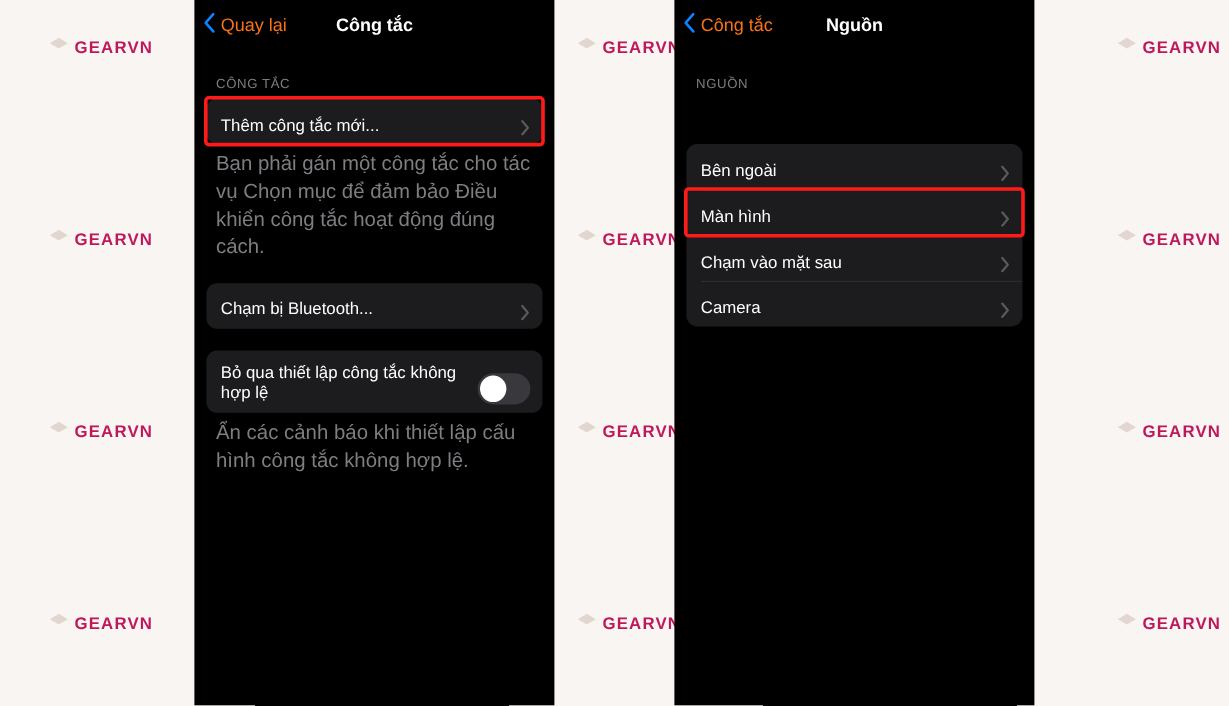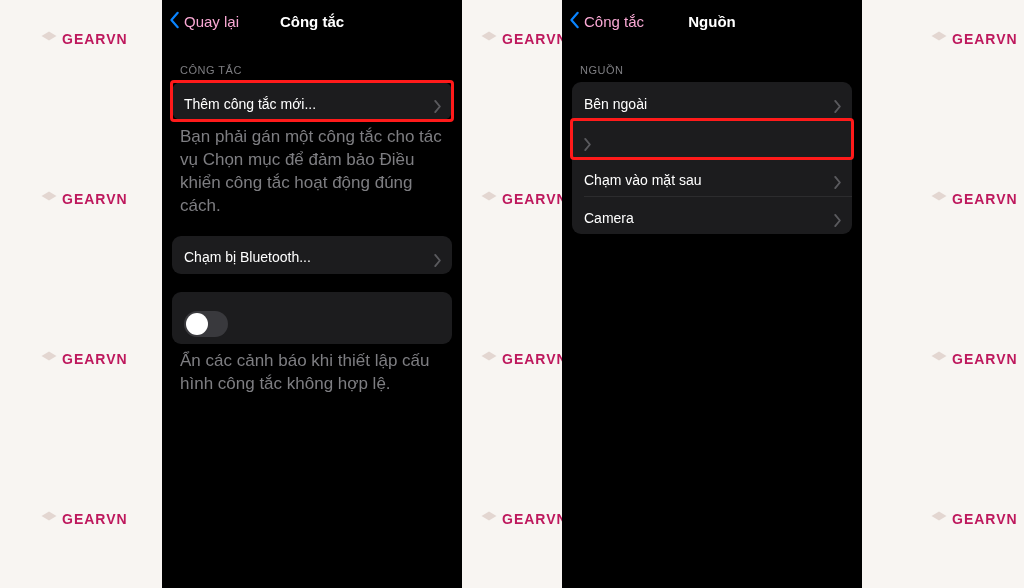--- a/index.html
+++ b/index.html
@@ -48,21 +48,21 @@
     align-items: center;
     position: relative;
     padding: 0 10px;
   }
   .back {
     position: absolute;
     left: 6px;
     top: 0; bottom: 0;
     display: flex;
     align-items: center;
-    color: #f9a8d4;
+    color: #f97316;
     font-size: 15px;
     gap: 2px;
   }
   .back svg { width: 14px; height: 18px; }
   .title {
     margin: 0 auto;
     color: #fff;
     font-size: 15px;
     font-weight: 600;
   }
@@ -243,50 +243,52 @@
               <path fill="none" stroke="#5a5a5e" stroke-width="2" stroke-linecap="round" stroke-linejoin="round" d="M1 1l5 6-5 6"></path>
             </svg>
           </span>
       </div>
     </div>
 
     <div class="gap"></div>
 
     <div class="group">
       <div class="row" style="min-height:52px;">
+        <span class="row-label">Bỏ qua thiết lập công tắc không hợp lệ</span>
         <span class="toggle"></span>
       </div>
     </div>
     <div class="footer">Ẩn các cảnh báo khi thiết lập cấu hình công tắc không hợp lệ.</div>
   </div>
 
   <div class="phone">
     <div class="navbar">
       <div class="back">
         <span><svg viewBox="0 0 12 20">
               <path fill="none" stroke="#0a84ff" stroke-width="2.4" stroke-linecap="round" stroke-linejoin="round" d="M9 2l-7 8 7 8"></path>
             </svg></span>
         <span>Công tắc</span>
       </div>
       <div class="title">Nguồn</div>
     </div>
 
     <div class="sect-header">NGUỒN</div>
 
-    <div style="position:relative;">
+    <div style="position:relative;margin-top:38px;">
       <div class="group">
         <div class="row">
           <span class="row-label">Bên ngoài</span>
           <span class="chev">
               <svg viewBox="0 0 8 14">
                 <path fill="none" stroke="#5a5a5e" stroke-width="2" stroke-linecap="round" stroke-linejoin="round" d="M1 1l5 6-5 6"></path>
               </svg>
             </span>
         </div>
         <div class="row">
+          <span class="row-label">Màn hình</span>
           <span class="chev">
               <svg viewBox="0 0 8 14">
                 <path fill="none" stroke="#5a5a5e" stroke-width="2" stroke-linecap="round" stroke-linejoin="round" d="M1 1l5 6-5 6"></path>
               </svg>
             </span>
         </div>
         <div class="row">
           <span class="row-label">Chạm vào mặt sau</span>
           <span class="chev">
               <svg viewBox="0 0 8 14">

